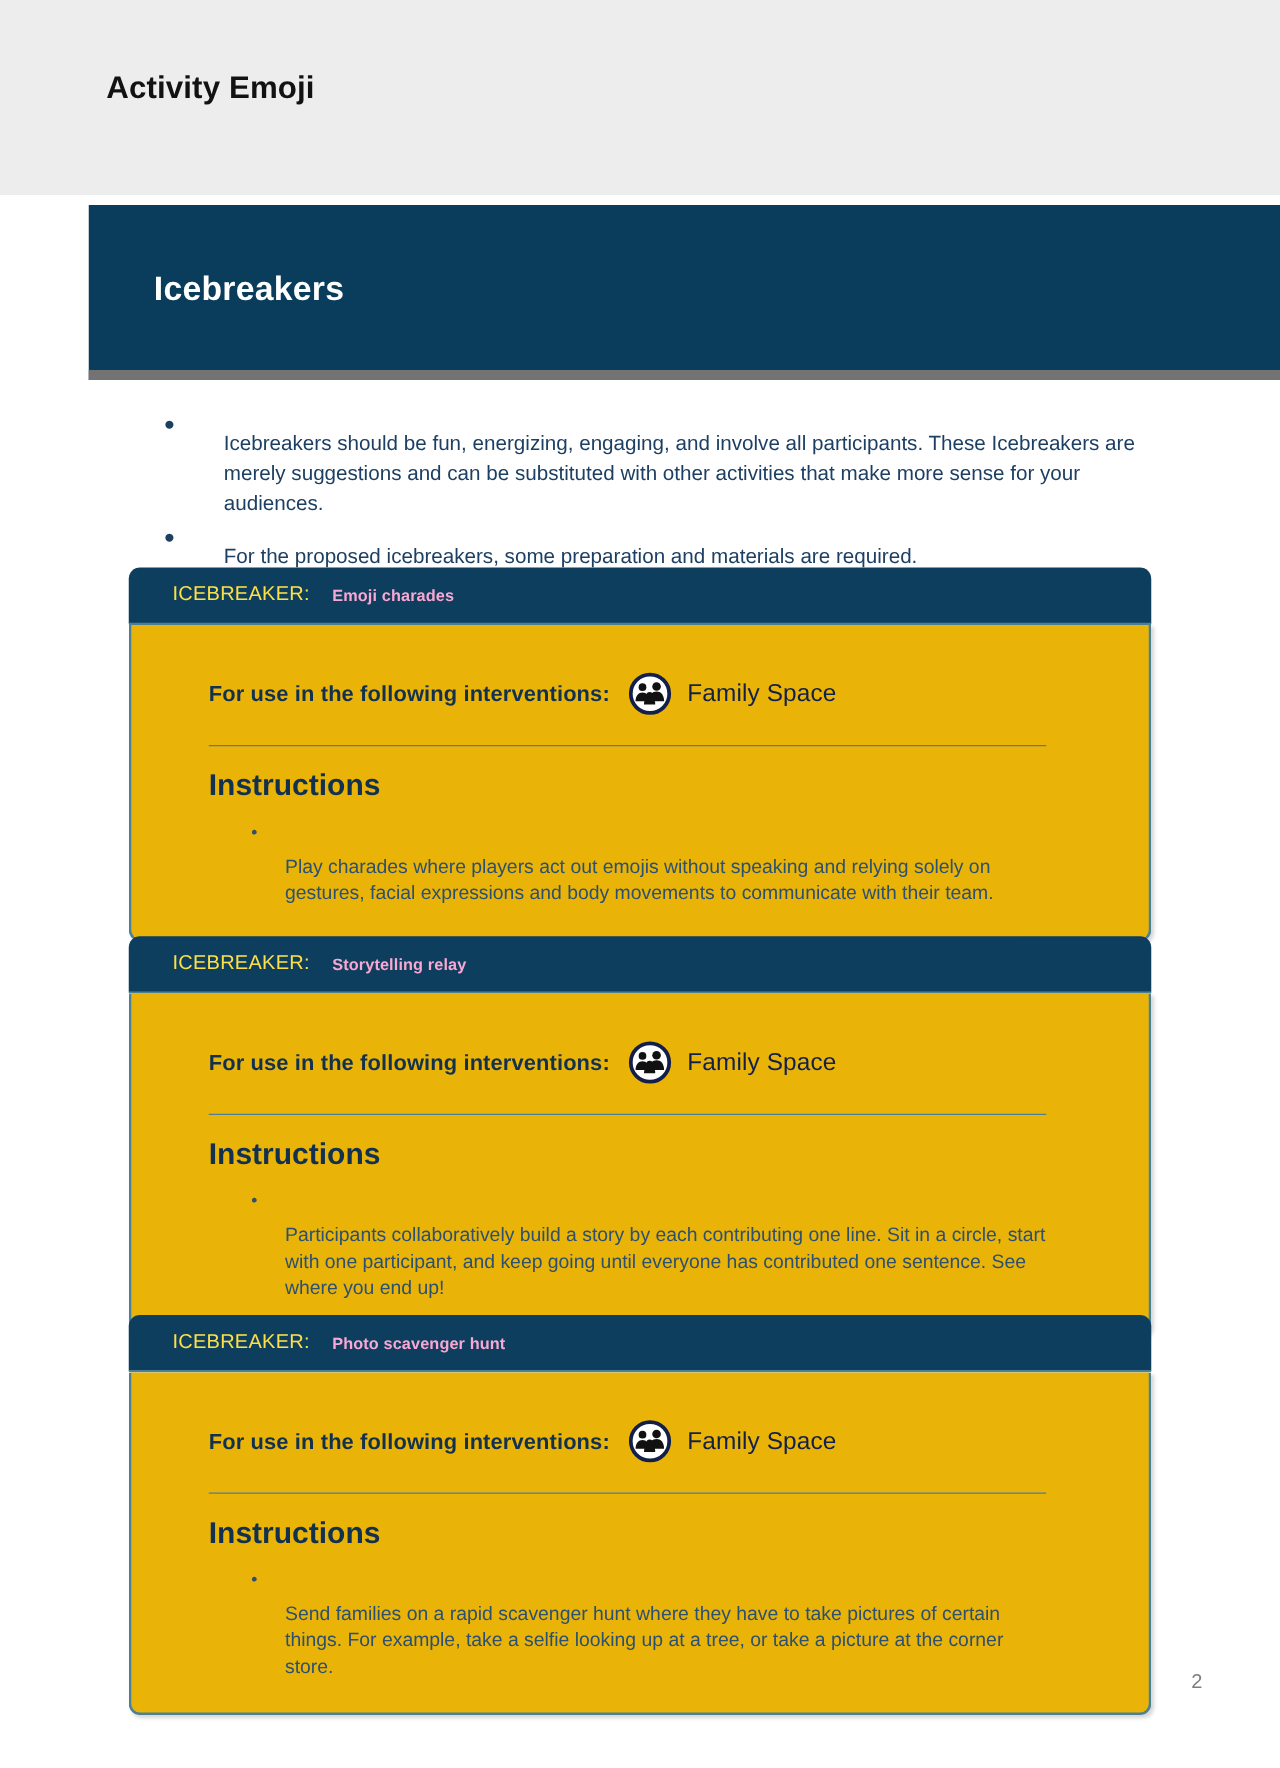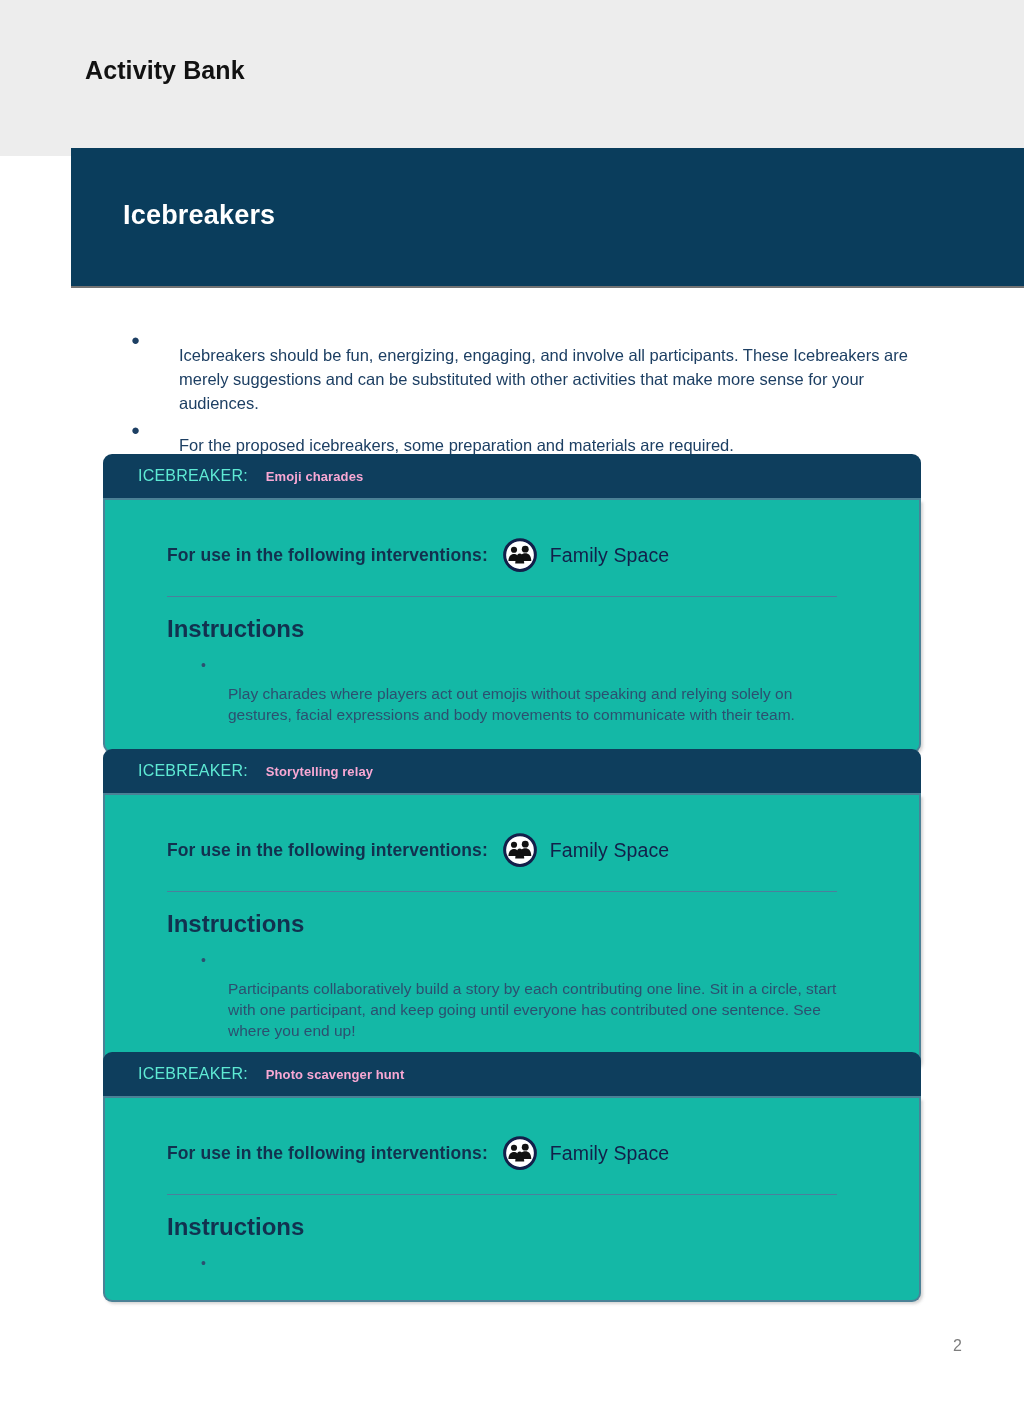--- a/index.html
+++ b/index.html
@@ -31,25 +31,25 @@
     font-size: 25px;
     font-weight: bold;
     color: #121212;
     letter-spacing: 0.1px;
   }
 
   
   .section-banner {
     position: absolute;
     left: 71px;
-    top: 148px;
+    top: 164px;
     width: 953px;
     height: 140px;
     background: #0a3d5c;
-    border-bottom: 2px solid #737373;
+    border-bottom: 8px solid #737373;
     box-sizing: border-box;
   }
   .section-banner-title {
     position: absolute;
     left: 52px;
     top: 52px;
     font-size: 27px;
     font-weight: bold;
     color: #ffffff;
     letter-spacing: 0.2px;
@@ -98,34 +98,34 @@
     border-radius: 9px 9px 0 0;
     height: 46px;
     display: flex;
     align-items: center;
     padding-left: 35px;
     box-sizing: border-box;
     border-bottom: 2px solid #4b8196;
   }
   .card-header-eyebrow {
     font-size: 16px;
-    color: #5eead4;
+    color: #fde047;
     font-weight: normal;
     letter-spacing: 0.2px;
   }
   .card-header-title {
     font-size: 13px;
     color: #f9a8d4;
     font-weight: bold;
     margin-left: 18px;
     letter-spacing: 0.1px;
   }
 
   .card-body {
-    background: #14b8a6;
+    background: #eab308;
     border: 2px solid #4b8196;
     border-top: none;
     border-radius: 0 0 9px 9px;
     box-shadow: 2px 2px 3px rgba(120,120,120,0.30);
     padding: 28px 12px 26px 0;
     box-sizing: border-box;
   }
 
   .interventions-row {
     display: flex;
@@ -201,21 +201,21 @@
     right: 62px;
     top: 1337px;
     font-size: 16px;
     color: #7d7d7d;
   }
 </style>
 </head>
 <body>
 
 <div class="doc-header">
-  <div class="doc-header-title">Activity Bank</div>
+  <div class="doc-header-title">Activity Emoji</div>
 </div>
 
 <div class="section-banner">
   <div class="section-banner-title">Icebreakers</div>
 </div>
 
 <div class="intro-list">
   <div class="intro-item">
     <span class="intro-bullet">●</span>
     <span class="intro-text">Icebreakers should be fun, energizing, engaging, and involve all participants. These Icebreakers are merely suggestions and can be substituted with other activities that make more sense for your audiences.</span>
@@ -315,18 +315,19 @@
           </svg>
         </span>
         <span class="intervention-name">Family Space</span>
       </span>
     </div>
     <div class="card-divider"></div>
     <div class="instructions-heading">Instructions</div>
     <ul class="instructions-list">
       <li class="instr-item">
         <span class="instr-bullet">•</span>
+        <span class="instr-text">Send families on a rapid scavenger hunt where they have to take pictures of certain things. For example, take a selfie looking up at a tree, or take a picture at the corner store.</span>
       </li>
     </ul>
   </div>
 </div>
 
 <div class="page-number">2</div>
 
 </body></html>

